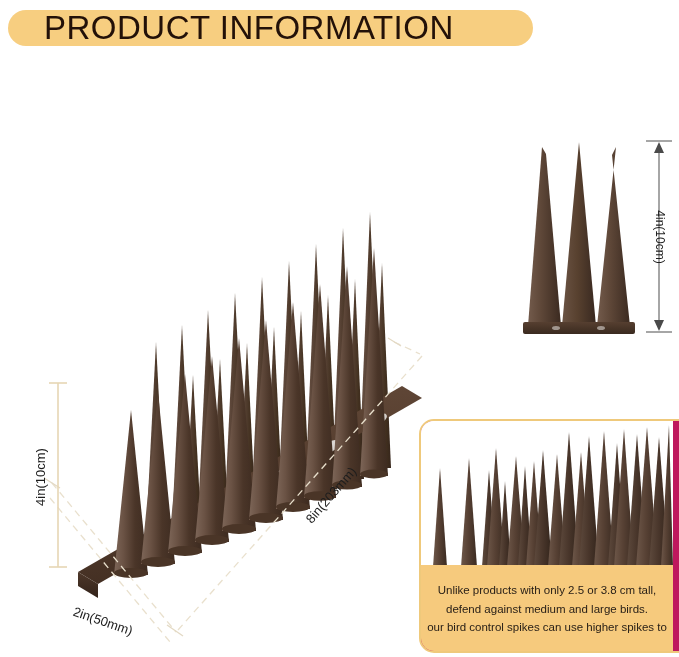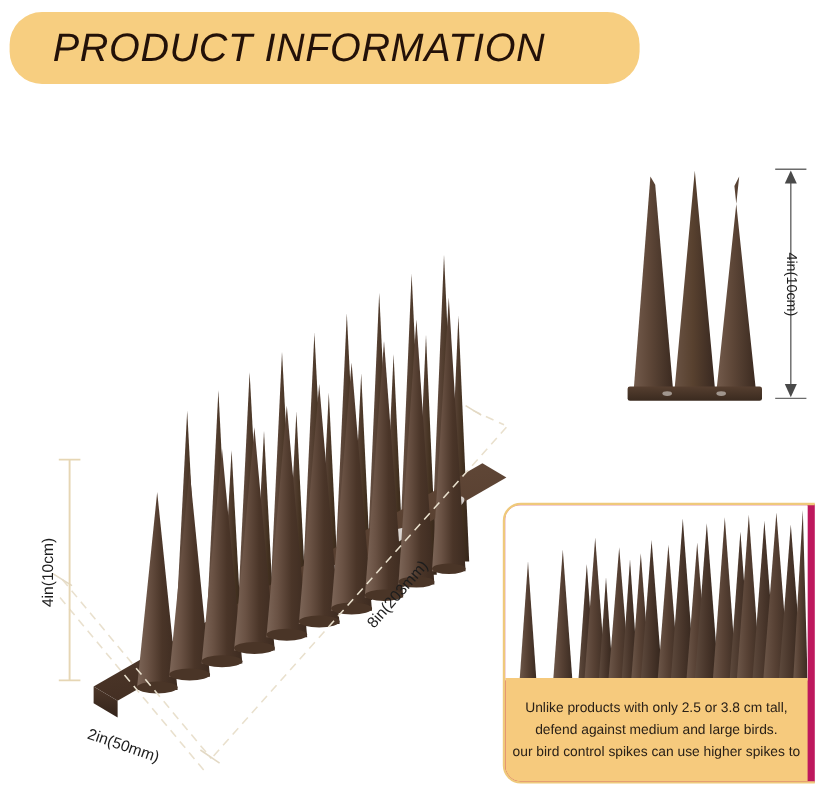--- a/index.html
+++ b/index.html
@@ -15,25 +15,24 @@
     font-family: "Liberation Sans", sans-serif;
     background: #ffffff;
   }
 
   
   #header-banner {
     position: absolute;
     left: 8px;
     top: 10px;
     width: 525px;
-    height: 60px;
+    height: 36px;
     background: #F7CE80;
     border-radius: 27px;
     box-sizing: border-box;
-    font-style: italic;
   }
   #header-title {
     position: absolute;
     left: 36px;
     top: 50%;
     transform: translateY(-50%);
     font-size: 33px;
     letter-spacing: 0.5px;
     color: #231108;
     white-space: nowrap;

